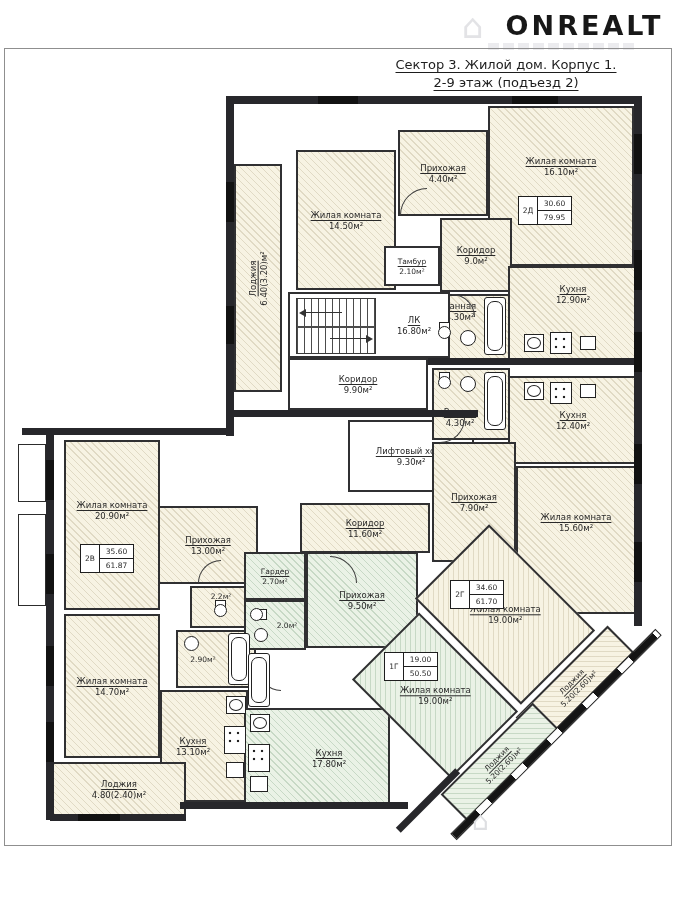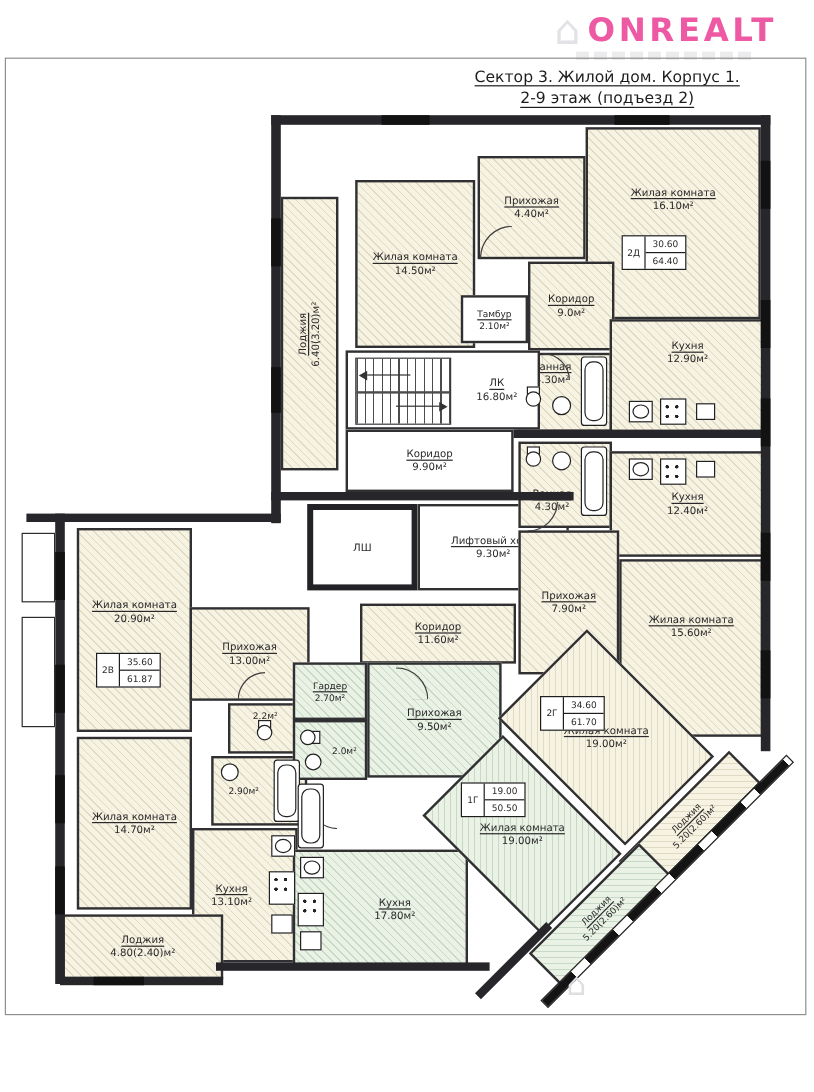--- a/index.html
+++ b/index.html
@@ -5,21 +5,21 @@
   html,body{margin:0;padding:0;background:#fff;}
   body{font-family:"DejaVu Sans",sans-serif;color:#2a2a2a;}
   .canvas{position:relative;width:678px;height:910px;background:#fff;overflow:hidden;}
   .frame{position:absolute;left:4px;top:48px;width:666px;height:796px;border:1.2px solid #8f8f8f;}
   .title{position:absolute;left:330px;top:56px;width:352px;text-align:center;font-size:13px;line-height:18px;color:#1d1d1d;}
   .title div{text-decoration:underline;text-underline-offset:3px;}
   
   .wm{position:absolute;left:462px;top:10px;display:flex;flex-direction:column;align-items:center;opacity:.9;}
   .wm-row{display:flex;align-items:center;gap:6px;}
   .wm-logo{font-size:34px;color:#e0e1e4;line-height:30px;}
-  .wm-text{font-size:27px;font-weight:bold;letter-spacing:3px;color:#ec4899;}
+  .wm-text{font-size:27px;font-weight:bold;letter-spacing:3px;color:#000000;margin-left:16px;}
   .wm-sub{margin-top:2px;width:150px;height:7px;background:repeating-linear-gradient(90deg,#ebebee 0 11px,transparent 11px 15px);}
   .wm2{position:absolute;left:472px;top:806px;font-size:26px;color:#dedfe2;}
   
   .room{position:absolute;box-sizing:border-box;border:2px solid #303032;background-color:#f7f3e3;
         background-image:repeating-linear-gradient(45deg,rgba(165,152,116,.28) 0 1px,transparent 1px 5px);
         display:flex;flex-direction:column;align-items:center;justify-content:center;}
   .room.green{background-color:#eaf2e6;background-image:repeating-linear-gradient(45deg,rgba(118,158,122,.3) 0 1px,transparent 1px 5px);}
   .room.plain{background:#fff;background-image:none;}
   .nm{font-size:8.5px;text-decoration:underline;text-underline-offset:2px;white-space:nowrap;}
   .ar{font-size:8.5px;margin-top:1px;white-space:nowrap;}
@@ -129,23 +129,20 @@
   <div class="room plain" style="left:288px;top:292px;width:162px;height:66px;padding-left:90px;box-sizing:border-box">
     <span class="nm">ЛК</span>
     <span class="ar">16.80м²</span>
   </div>
 
   <div class="room plain" style="left:288px;top:358px;width:140px;height:52px">
     <span class="nm">Коридор</span>
     <span class="ar">9.90м²</span>
   </div>
 
-  <div class="shaft" style="left:256px;top:420px;width:92px;height:72px">
-    <span class="ar">ЛШ</span>
-  </div>
 
   <div class="room plain" style="left:348px;top:420px;width:126px;height:72px">
     <span class="nm">Лифтовый холл</span>
     <span class="ar">9.30м²</span>
   </div>
 
   <div class="room" style="left:432px;top:368px;width:78px;height:72px;justify-content:flex-end;padding-bottom:10px;padding-right:22px;box-sizing:border-box">
     <span class="nm">Ванная</span>
     <span class="ar">4.30м²</span>
   </div>
@@ -337,21 +334,21 @@
   <div class="win" style="left:46px;top:646px;width:8px;height:40px"></div>
   <div class="win" style="left:46px;top:722px;width:8px;height:40px"></div>
   <div class="win" style="left:512px;top:96px;width:46px;height:8px"></div>
   <div class="win" style="left:318px;top:96px;width:40px;height:8px"></div>
   <div class="win" style="left:78px;top:814px;width:42px;height:7px"></div>
 
   <div class="apt" style="left:518px;top:196px">
     <div class="apt-id">2Д</div>
     <div class="apt-vals">
       <div>30.60</div>
-      <div>64.40</div>
+      <div>79.95</div>
     </div>
   </div>
 
   <div class="apt" style="left:80px;top:544px">
     <div class="apt-id">2В</div>
     <div class="apt-vals">
       <div>35.60</div>
       <div>61.87</div>
     </div>
   </div>

